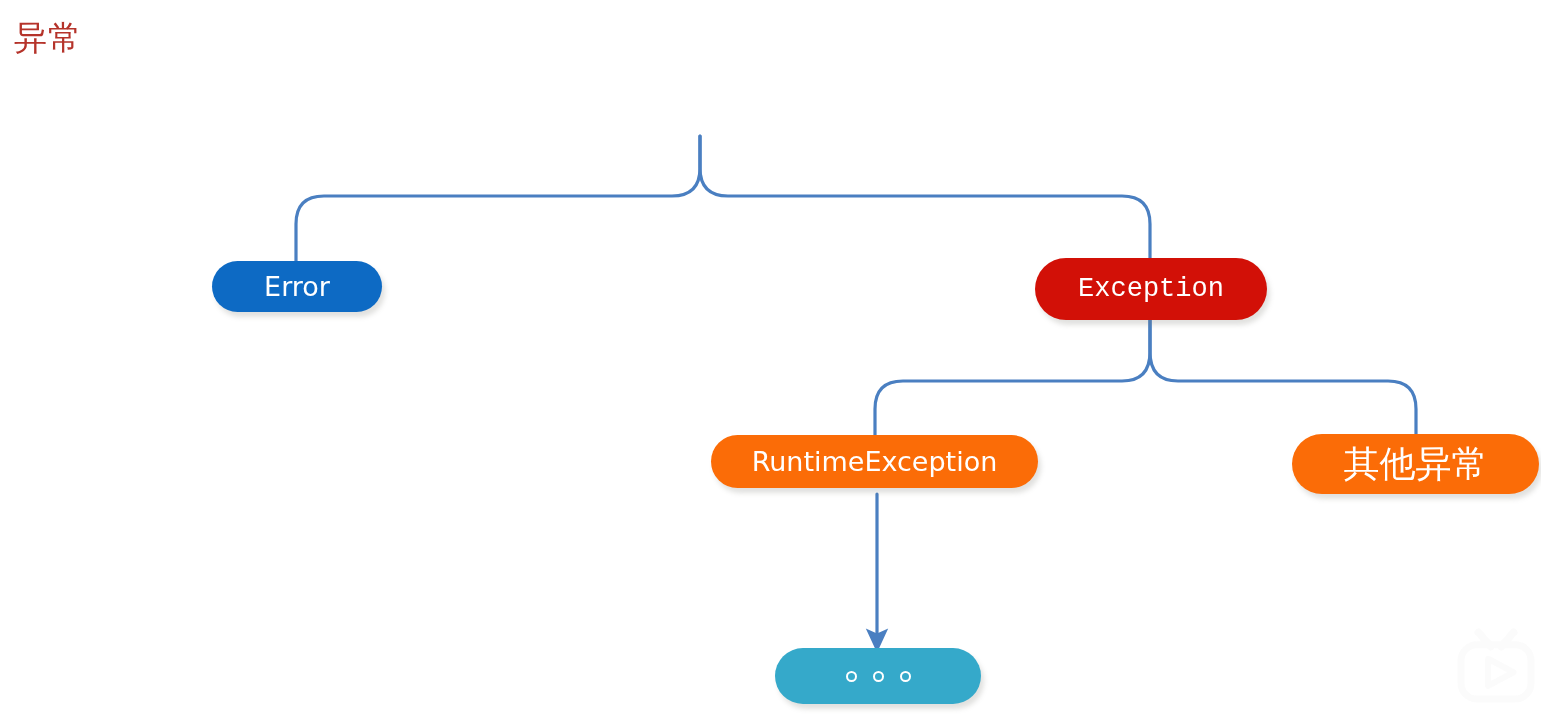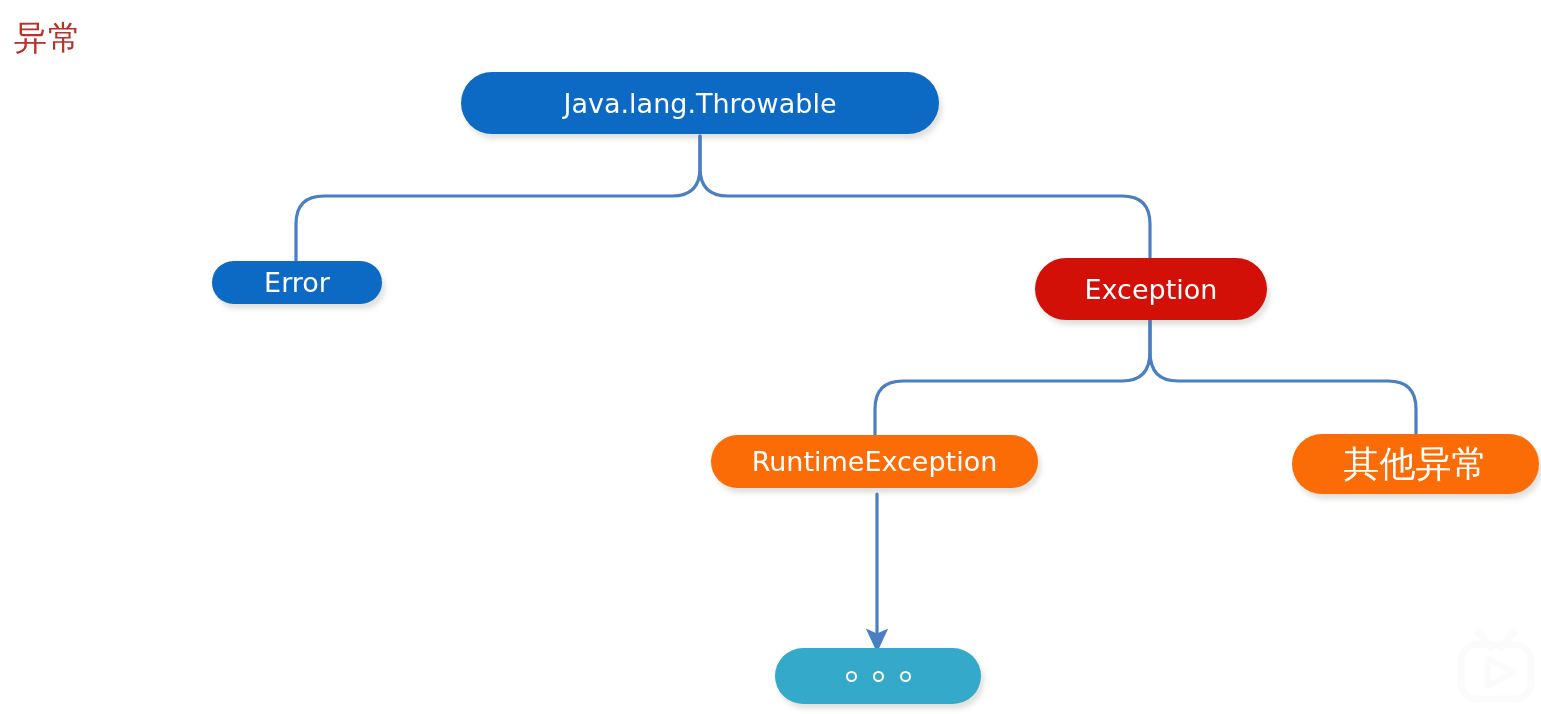--- a/index.html
+++ b/index.html
@@ -53,31 +53,32 @@
     top: 72px;
     width: 478px;
     height: 62px;
     background: #0d6ac4;
     font-size: 27px;
   }
   .node-error {
     left: 212px;
     top: 261px;
     width: 170px;
-    height: 43px;
+    height: 51px;
     background: #0d6ac4;
     font-size: 27px;
   }
   .node-exception {
     left: 1035px;
     top: 258px;
     width: 232px;
     height: 62px;
     background: #d21007;
     font-size: 27px;
+    font-family: Liberation Mono, monospace;
   }
   .node-runtimeexception {
     left: 711px;
     top: 435px;
     width: 327px;
     height: 53px;
     background: #fb6c07;
     font-size: 27px;
   }
   .node-otherexception {
@@ -139,23 +140,20 @@
       <path d="M700,136 L700,168 Q700,196 728,196 L1122,196 Q1150,196 1150,224 L1150,260"></path>
 
       <path d="M1150,320 L1150,352 Q1150,381 1122,381 L903,381 Q875,381 875,409 L875,437"></path>
 
       <path d="M1150,320 L1150,352 Q1150,381 1178,381 L1388,381 Q1416,381 1416,409 L1416,436"></path>
 
       <path d="M877,494 L877,640" marker-end="url(#arrowhead)"></path>
     </g>
   </svg>
 
-  <div class="node node-throwable">
-    <span>Java.lang.Throwable</span>
-  </div>
 
   <div class="node node-error">
     <span>Error</span>
   </div>
 
   <div class="node node-exception">
     <span>Exception</span>
   </div>
 
   <div class="node node-runtimeexception">

